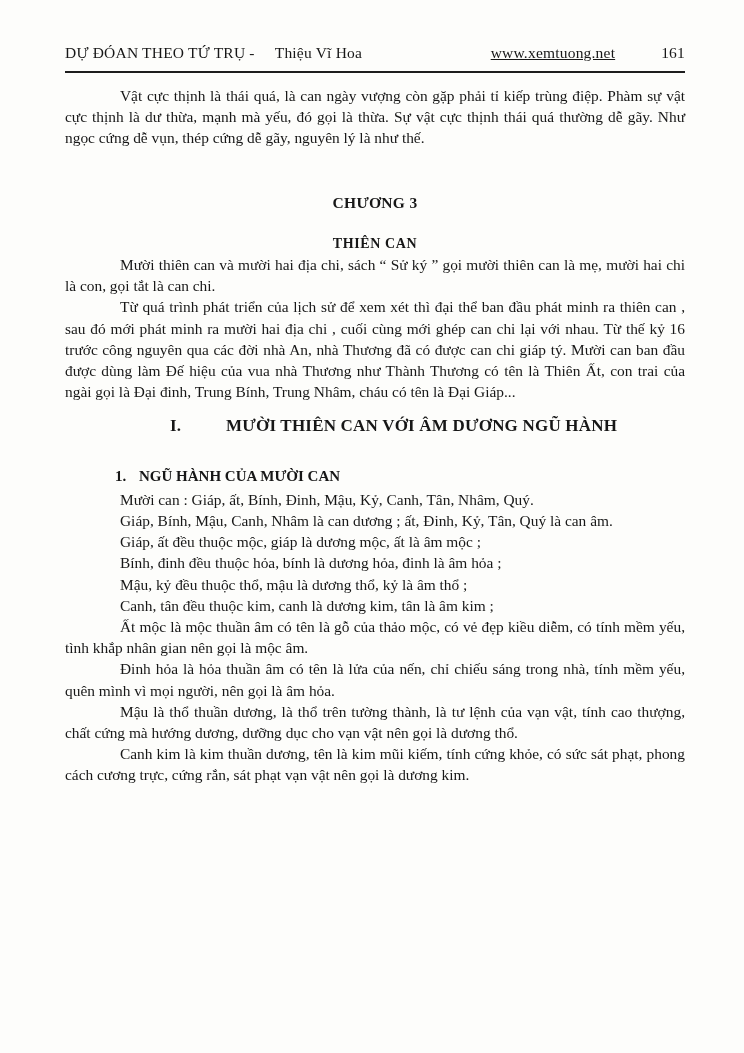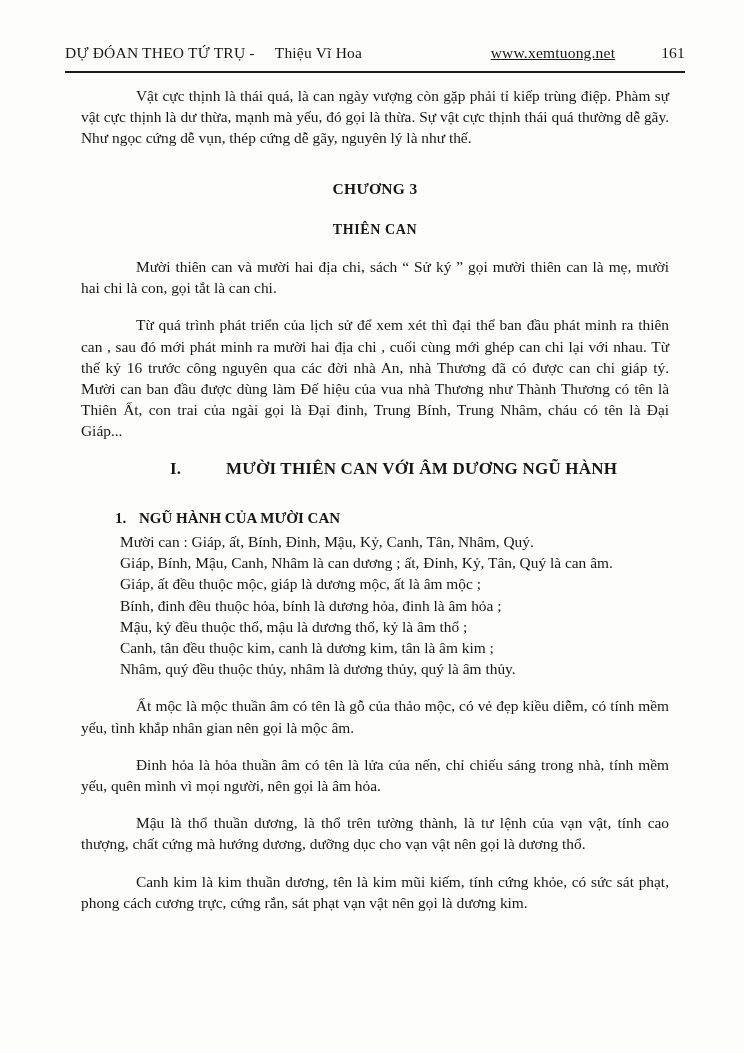--- a/index.html
+++ b/index.html
@@ -27,28 +27,28 @@
   .h-site   { margin-left:auto; margin-right:46px; text-decoration:underline; }
   .h-page   { }
   .rule {
     border:0;
     border-top:2px solid #1d1d1d;
     margin:9px 0 0 0;
   }
   
   .bodytext { font-size:15.4px; line-height:21.2px; }
   p.para {
-    margin:16px;
+    margin:0;
     text-align:justify;
     text-indent:55px;
   }
   p.first { margin-top:12px; }
   
   .chap-label {
-    margin-top:29px;
+    margin-top:43px;
     text-align:center;
     font-weight:bold;
     font-size:15.5px;
     letter-spacing:.3px;
   }
   .chap-title {
     margin-top:20px;
     text-align:center;
     font-weight:bold;
     font-size:14px;
@@ -114,21 +114,20 @@
       <span class="s-title">NGŨ HÀNH CỦA MƯỜI CAN</span>
     </div>
 
     <div class="can-list">
       <div>Mười can : Giáp, ất, Bính, Đinh, Mậu, Kỷ, Canh, Tân, Nhâm, Quý.</div>
       <div>Giáp, Bính, Mậu, Canh, Nhâm là can dương ; ất, Đinh, Kỷ, Tân, Quý là can âm.</div>
       <div>Giáp, ất đều thuộc mộc, giáp là dương mộc, ất là âm mộc ;</div>
       <div>Bính, đinh đều thuộc hỏa, bính là dương hỏa, đinh là âm hỏa ;</div>
       <div>Mậu, kỷ đều thuộc thổ, mậu là dương thổ, kỷ là âm thổ ;</div>
       <div>Canh, tân đều thuộc kim, canh là dương kim, tân là âm kim ;</div>
-      <div>Nhâm, quý đều thuộc thủy, nhâm là dương thủy, quý là âm thủy.</div>
     </div>
 
     <p class="para">Ất mộc là mộc thuần âm có tên là gỗ của thảo mộc, có vẻ đẹp kiều diễm, có tính mềm yếu, tình khắp nhân gian nên gọi là mộc âm.</p>
     <p class="para">Đinh hỏa là hỏa thuần âm có tên là lửa của nến, chỉ chiếu sáng trong nhà, tính mềm yếu, quên mình vì mọi người, nên gọi là âm hỏa.</p>
     <p class="para">Mậu là thổ thuần dương, là thổ trên tường thành, là tư lệnh của vạn vật, tính cao thượng, chất cứng mà hướng dương, dưỡng dục cho vạn vật nên gọi là dương thổ.</p>
     <p class="para">Canh kim là kim thuần dương, tên là kim mũi kiếm, tính cứng khỏe, có sức sát phạt, phong cách cương trực, cứng rắn, sát phạt vạn vật nên gọi là dương kim.</p>
 
   </div>
 </div>
 

